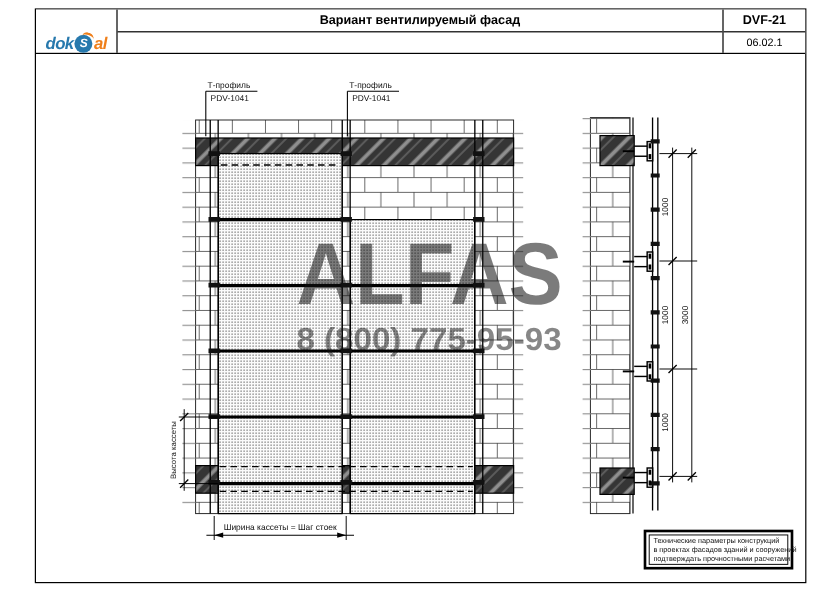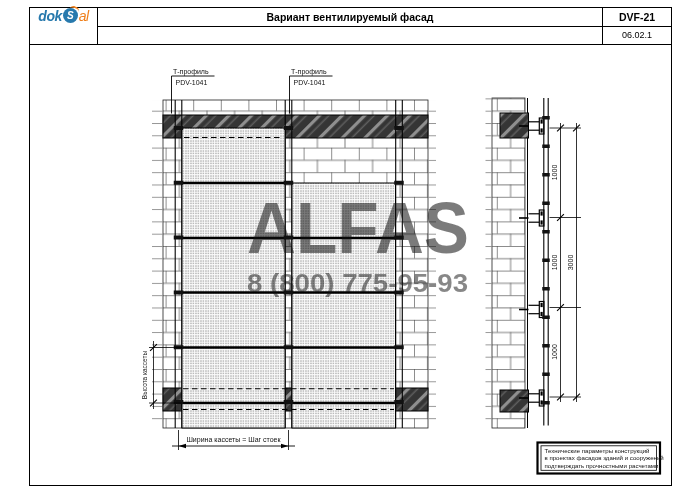--- a/index.html
+++ b/index.html
@@ -3,31 +3,31 @@
 <meta charset="utf-8">
 <style>
   html,body{margin:0;padding:0;background:#f2f2f2;}
   .page{position:relative;width:700px;height:495px;background:#fff;overflow:hidden;
         font-family:"Liberation Sans","DejaVu Sans",sans-serif;}
   svg{position:absolute;left:0;top:0;z-index:1;}
   svg text{font-family:"Liberation Sans","DejaVu Sans",sans-serif;fill:#111;}
   .frame{position:absolute;left:29px;top:7px;width:643px;height:479px;
          border:1.6px solid #000;box-sizing:border-box;z-index:2;pointer-events:none;}
   .header{display:flex;height:36px;border-bottom:1.4px solid #000;background:#fff;pointer-events:auto;}
-  .h-logo{width:67px;border-right:1.4px solid #000;display:flex;align-items:flex-start;justify-content:center;gap:1px;}
+  .h-logo{width:67px;border-right:1.4px solid #000;display:flex;align-items:flex-end;justify-content:center;gap:1px;}
   .h-mid{flex:1;display:flex;flex-direction:column;}
   .h-mid-top{height:17.5px;border-bottom:1px solid #000;display:flex;align-items:center;justify-content:center;
              font-weight:bold;font-size:10.5px;color:#000;}
   .h-mid-bot{flex:1;display:flex;align-items:center;justify-content:center;font-size:9px;color:#111;}
   .h-code{width:68px;border-left:1.4px solid #000;display:flex;flex-direction:column;}
   .h-code-top{height:17.5px;border-bottom:1px solid #000;display:flex;align-items:center;justify-content:center;
               font-weight:bold;font-size:10.5px;}
   .h-code-bot{flex:1;display:flex;align-items:center;justify-content:center;font-size:9px;text-align:right;}
   .logo-txt-blue{color:#2779ad;font-weight:bold;font-style:italic;font-size:14px;letter-spacing:-0.5px;}
-  .logo-txt-orange{color:#ef7f1a;font-weight:normal;font-style:italic;font-size:14px;letter-spacing:-0.5px;}
+  .logo-txt-orange{color:#ef7f1a;font-weight:bold;font-style:italic;font-size:14px;letter-spacing:-0.5px;}
   .logo-circle{position:relative;width:15px;height:15px;background:#2779ad;border-radius:50%;
                display:flex;align-items:center;justify-content:center;color:#fff;font-weight:bold;
                font-size:10px;font-style:italic;}
   .logo-circle::before{content:"";position:absolute;top:-2px;right:-1px;width:10px;height:7px;
                border-top:2.2px solid #ef7f1a;border-radius:50% 50% 0 0;transform:rotate(18deg);}
 </style>
 </head>
 <body>
 
 <div class="page">

